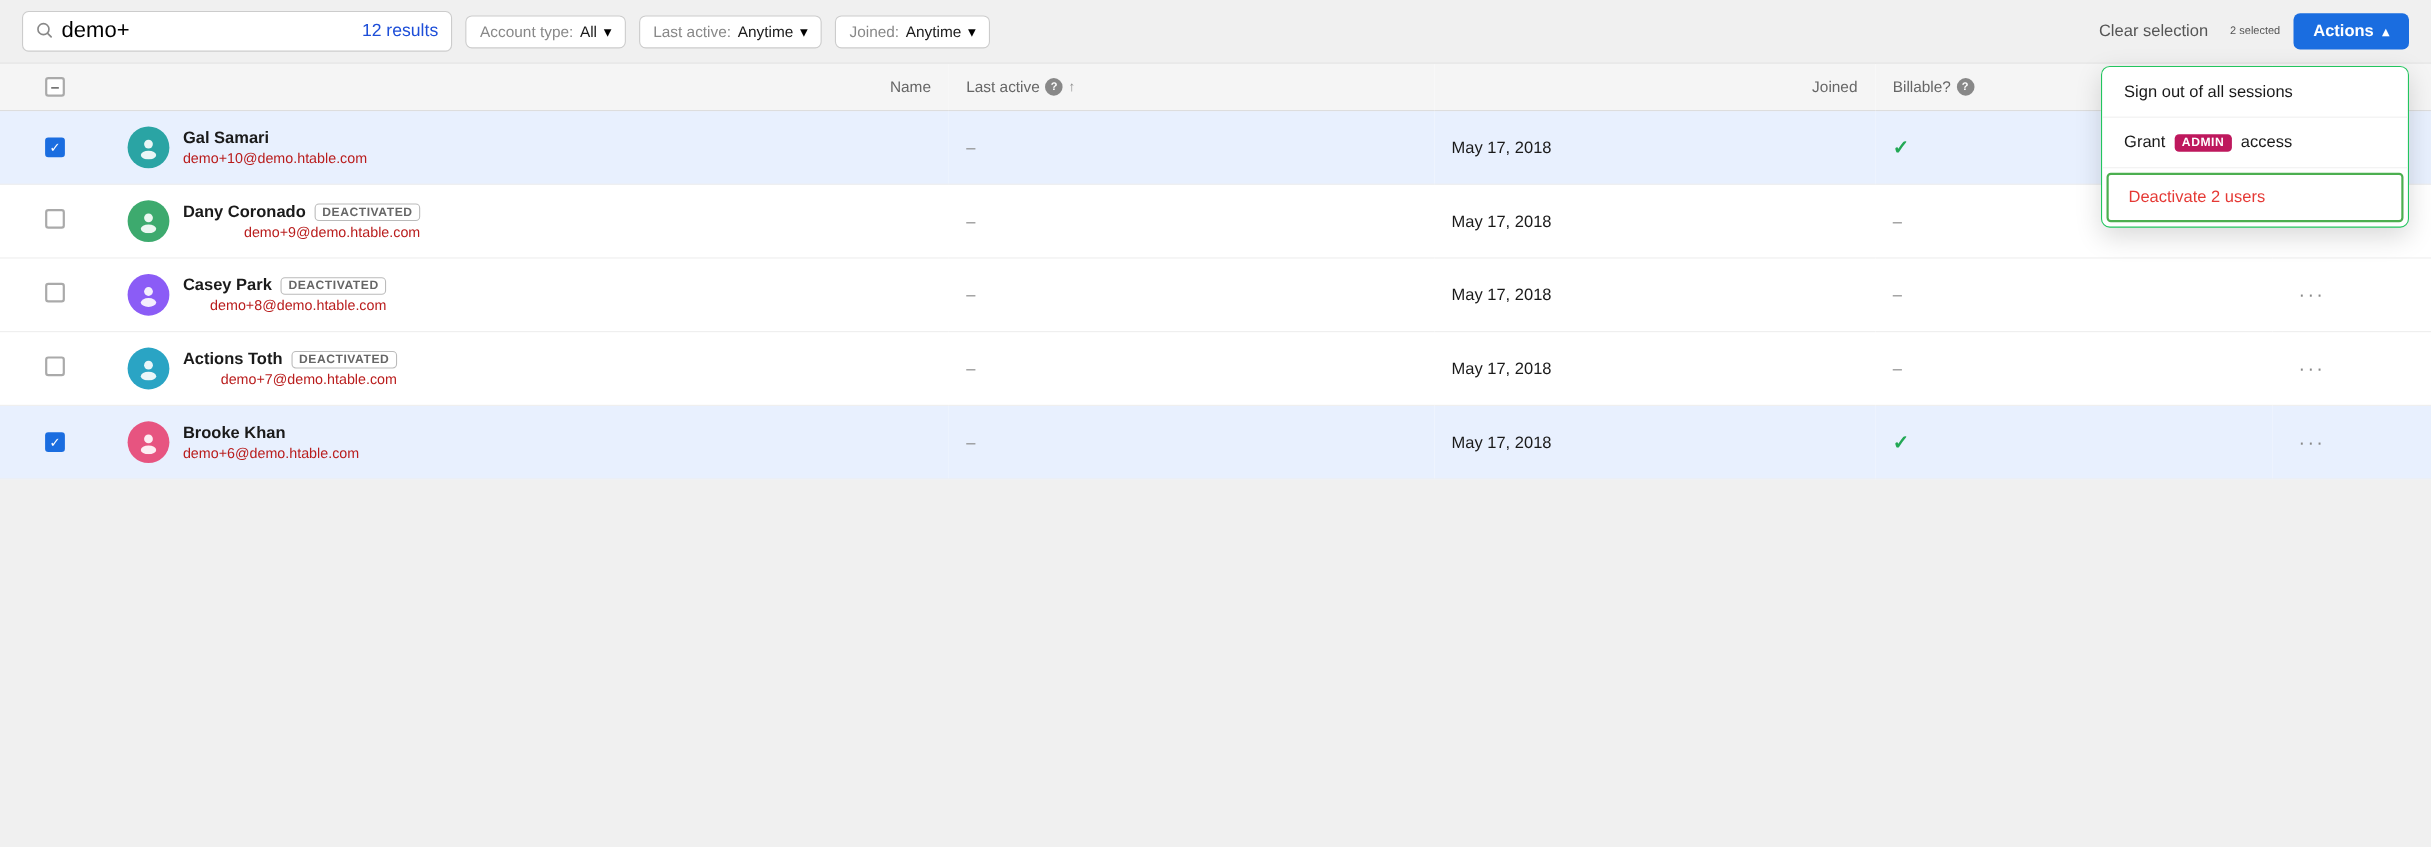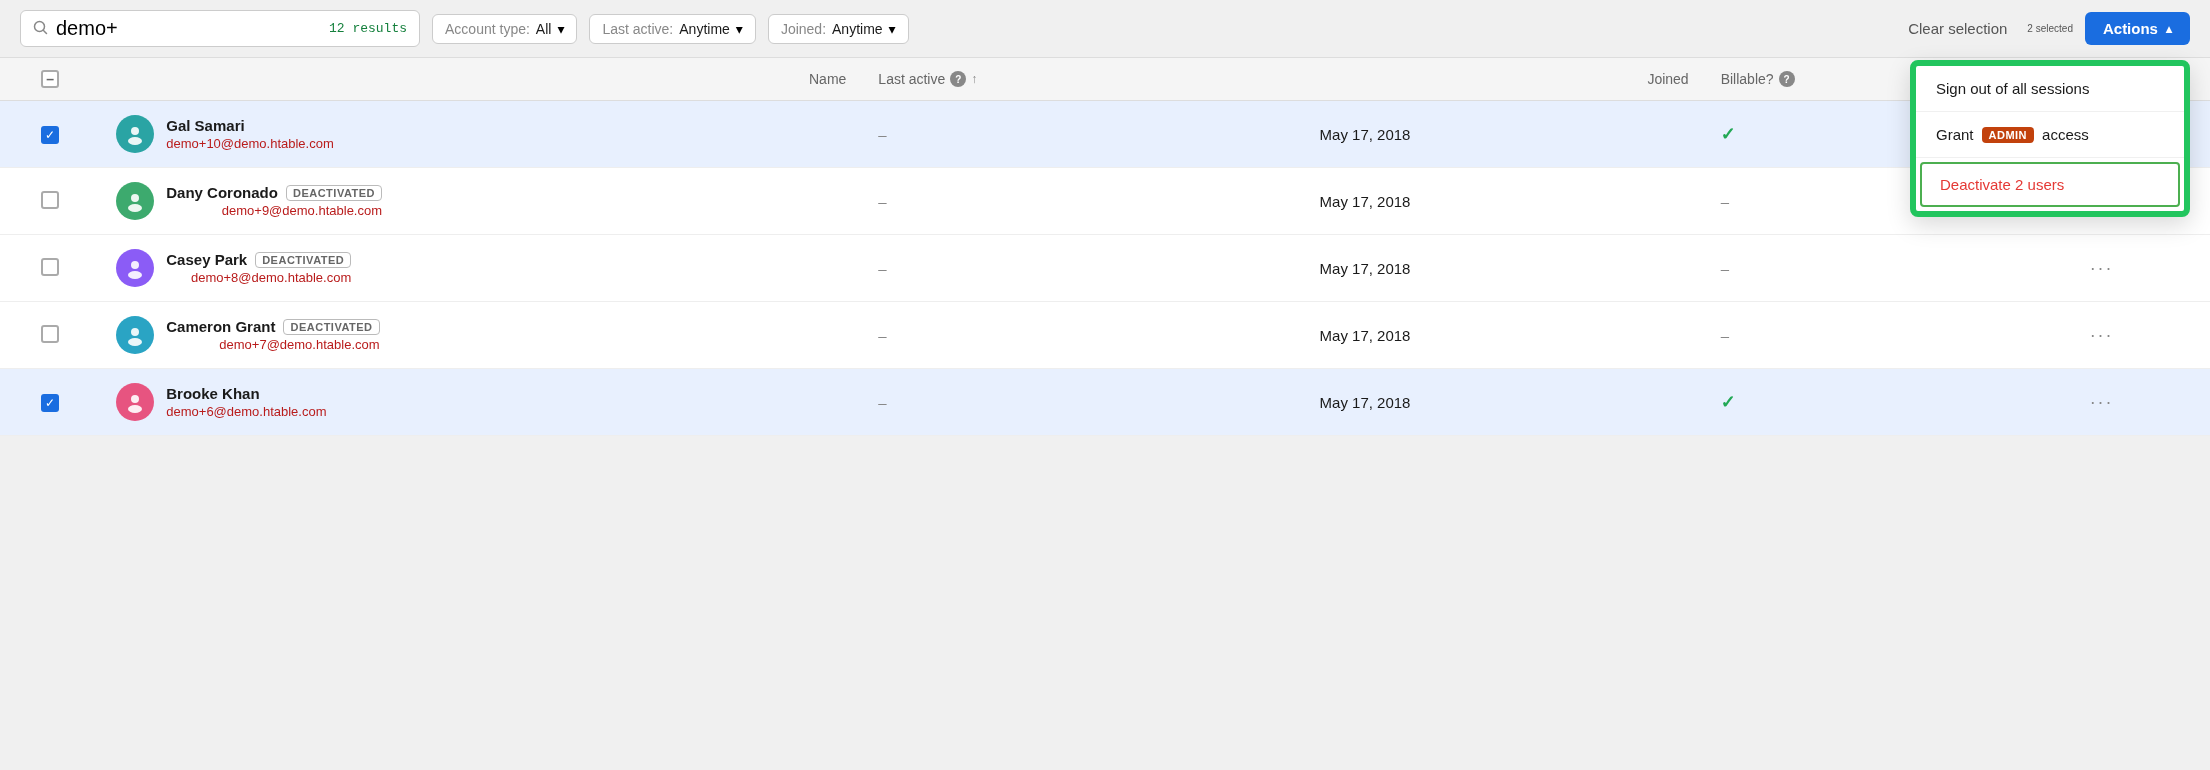--- a/index.html
+++ b/index.html
@@ -37,24 +37,23 @@
 
     .search-input {
       border: none;
       outline: none;
       font-size: 20px;
       flex: 1;
       background: transparent;
     }
 
     .search-results {
-      color: #15803d;
-      font-size: 13px;
+      color: #1d4ed8;
+      font-size: 16px;
       white-space: nowrap;
-      font-family: Liberation Mono, monospace;
     }
 
     .filter-btn {
       display: flex;
       align-items: center;
       gap: 6px;
       background: white;
       border: 1px solid #ccc;
       border-radius: 6px;
       padding: 6px 12px;
@@ -287,21 +286,21 @@
       cursor: pointer;
       padding: 4px 8px;
       letter-spacing: 2px;
     }
 
     .dropdown-menu {
       position: absolute;
       top: 48px;
       right: 0;
       background: white;
-      border: 6px solid #22c55e;
+      border: 1px solid #22c55e;
       border-radius: 8px;
       box-shadow: 0 8px 24px rgba(0,0,0,0.15);
       min-width: 280px;
       z-index: 100;
     }
 
     .dropdown-item {
       padding: 14px 20px;
       font-size: 15px;
       cursor: pointer;
@@ -318,21 +317,21 @@
     .dropdown-item.danger {
       color: #e53935;
       border: 2px solid #4caf50;
       border-radius: 4px;
       margin: 4px;
       padding: 12px 18px;
     }
 
     .admin-badge {
       display: inline-block;
-      background: #c2410c;
+      background: #be185d;
       color: white;
       border-radius: 4px;
       padding: 2px 7px;
       font-size: 11px;
       font-weight: 700;
       letter-spacing: 0.5px;
     }
 
     .actions-wrapper {
       position: relative;
@@ -506,21 +505,21 @@
           <td>
     <div class="user-cell">
       <div class="avatar" style="background:#2aa4c4">
         <svg width="22" height="22" viewBox="0 0 22 22" fill="none">
           <circle cx="11" cy="8" r="4" fill="white" opacity="0.9"></circle>
           <ellipse cx="11" cy="18" rx="7" ry="4" fill="white" opacity="0.9"></ellipse>
         </svg>
       </div>
       <div class="user-info">
         <div class="user-name">
-          <span>Cameron Grant</span>
+          <span>Actions Toth</span>
           <span class="badge-deactivated">DEACTIVATED</span>
         </div>
         <div class="user-email">demo+7@demo.htable.com</div>
       </div>
     </div>
   </td>
           <td><span class="dash">–</span></td>
           <td><span>May 17, 2018</span></td>
           <td><span class="dash">–</span></td>
           <td><button class="more-btn">···</button></td>

